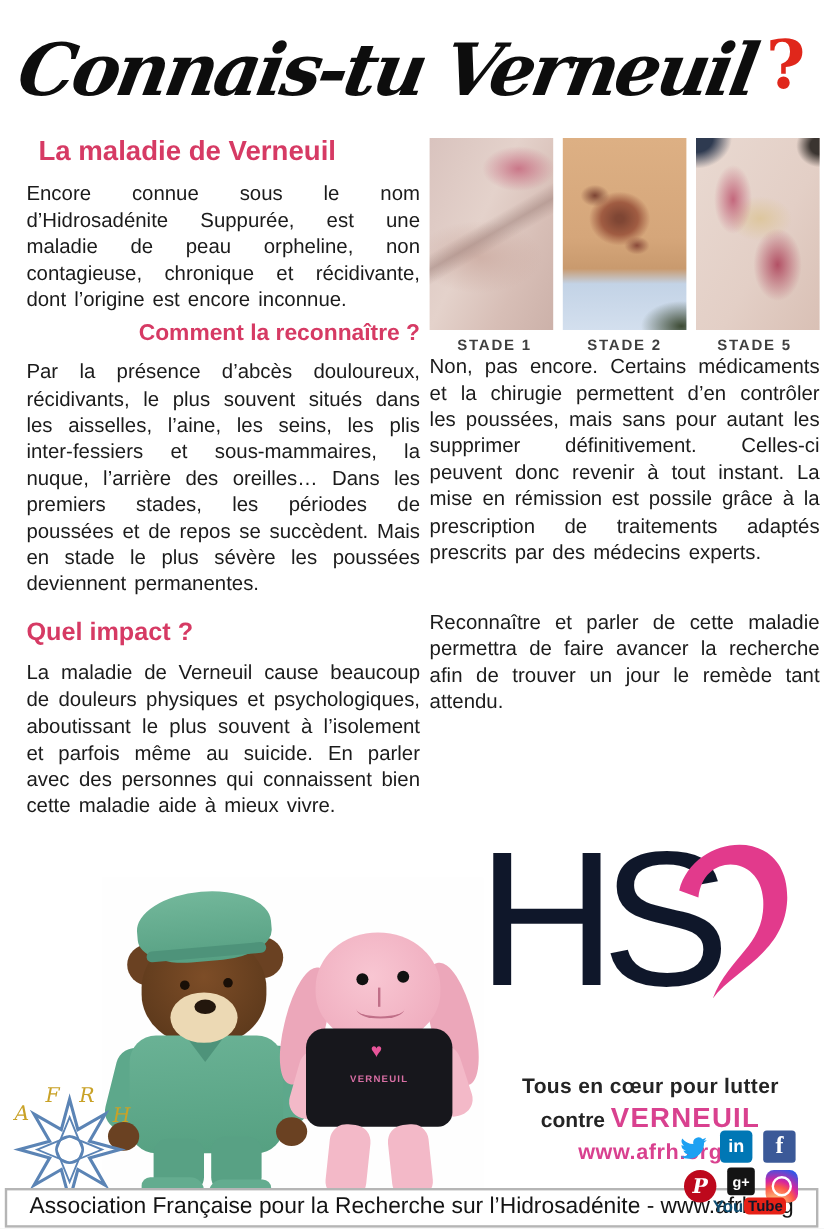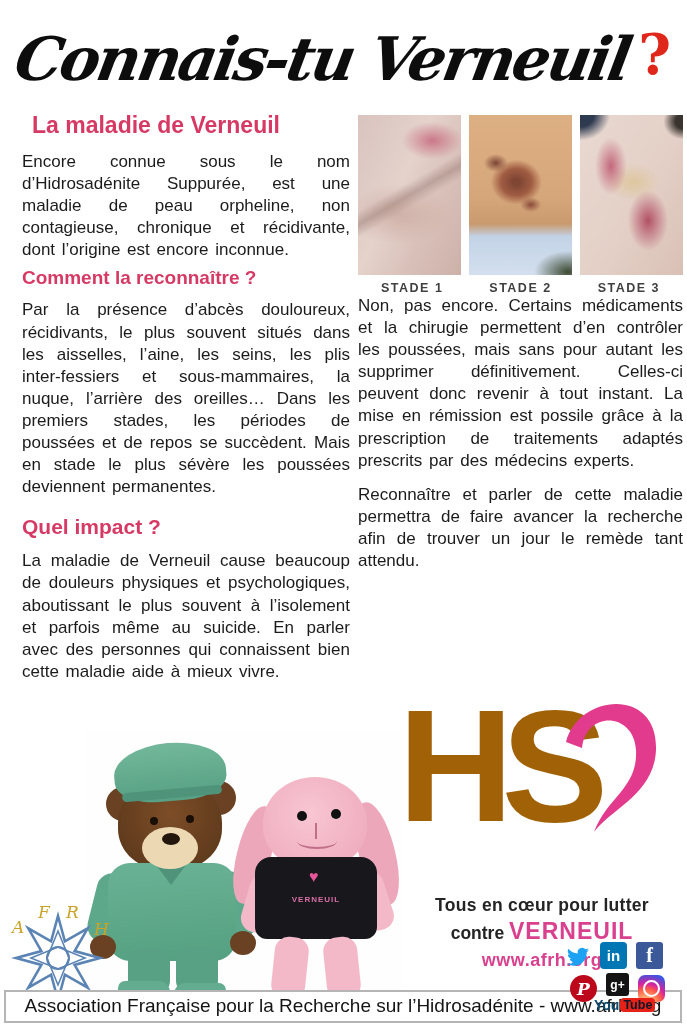--- a/index.html
+++ b/index.html
@@ -19,26 +19,26 @@
     display:inline-block; font-family:"DejaVu Serif", serif; font-weight:bold;
     font-size:56px; color:#e0271b; margin-left:10px; vertical-align:6px; line-height:104px;
   }
 
   
   .col-left  { position:absolute; left:22px;  top:108px; width:328px; }
   .col-right { position:absolute; left:358px; top:108px; width:325px; }
 
   .h-pink { color:#d63a64; font-weight:bold; margin:0; }
   .h-maladie     { font-size:23px; text-align:left; padding-left:10px; margin:4px 0 12px; }
-  .h-reconnaitre { font-size:19px; text-align:left; margin:1px 0 10px; }
+  .h-reconnaitre { font-size:19px; text-align:right; margin:1px 0 10px; }
   .h-impact      { font-size:21px; text-align:left; margin:17px 0 11px; }
   .h-guerit      { font-size:20px; text-align:center; margin:21px 0 12px; }
 
   .body-p { font-size:17px; line-height:1.30; text-align:justify; margin:0 0 6px; word-spacing:2px; color:#1b1b1b; }
-  .body-p2 { margin-top:12px; }
+  .body-p2 { margin-top:36px; }
 
   
   .photo-box-title { border:2px solid #979797; padding:3px 4px 4px; font-size:18px; text-align:center; color:#141414; background:#fff; }
   .photos { display:flex; gap:8px; margin-top:7px; height:160px; }
   .photo { flex:1; }
   .photo-1 {
     background:
       radial-gradient(ellipse 42px 26px at 72% 16%, rgba(198,104,126,0.85), rgba(198,104,126,0) 72%),
       linear-gradient(150deg, rgba(255,255,255,0) 44%, rgba(148,118,112,0.45) 50%, rgba(255,255,255,0) 56%),
       radial-gradient(ellipse 70px 40px at 40% 62%, rgba(203,170,160,0.8), rgba(203,170,160,0) 75%),
@@ -106,22 +106,22 @@
   .dog-leg-r { left:88px; top:160px; width:34px; height:62px; background:#f3b9c8; border-radius:14px; transform:rotate(-6deg); }
 
   
   .afrh-logo { position:absolute; left:6px; top:901px; width:104px; height:106px; }
   .afrh-letter { font-family:"DejaVu Serif", serif; font-size:17px; font-style:italic; fill:#c9a227; }
 
   
   .hs-block { position:absolute; left:398px; top:692px; width:288px; }
   .hs-logo { position:relative; height:198px; }
   .hs-text {
-    position:absolute; left:0; top:-14px; font-size:160px; font-weight:bold; letter-spacing:-12px;
-    color:#a16207; line-height:1.1; font-family:"Liberation Sans", sans-serif;
+    position:absolute; left:0; top:-14px; font-size:160px; font-weight:normal; letter-spacing:-12px;
+    color:#0f172a; line-height:1.1; font-family:"Liberation Sans", sans-serif;
   }
   .hs-swoosh { position:absolute; left:148px; top:2px; width:116px; height:166px; }
   .tagline { text-align:center; margin-top:4px; line-height:1.3; }
   .tag1 { font-size:17.5px; font-weight:bold; color:#242424; letter-spacing:0.3px; }
   .tag2 { font-size:17.5px; font-weight:bold; color:#242424; }
   .tag2 .verneuil { font-size:23px; color:#d9418f; letter-spacing:1px; }
   .site { font-size:18px; font-weight:bold; color:#d9418f; margin-top:2px; letter-spacing:0.5px; }
 
   
   .social { position:absolute; left:556px; top:942px; width:130px; height:66px; z-index:5; }
@@ -164,21 +164,21 @@
 
   <div class="col-right">
     <div class="photos">
       <div class="photo photo-1"></div>
       <div class="photo photo-2"></div>
       <div class="photo photo-3"></div>
     </div>
     <div class="stage-labels">
       <span>STADE 1</span>
       <span>STADE 2</span>
-      <span>STADE 3</span>
+      <span>STADE 5</span>
     </div>
     <p class="body-p">Non, pas encore. Certains médicaments et la chirugie permettent d’en contrôler les poussées, mais sans pour autant les supprimer définitivement. Celles-ci peuvent donc revenir à tout instant. La mise en rémission est possile grâce à la prescription de traitements adaptés prescrits par des médecins experts.</p>
     <p class="body-p body-p2">Reconnaître et parler de cette maladie permettra de faire avancer la recherche afin de trouver un jour le remède tant attendu.</p>
   </div>
 
   <div class="plush-photo">
     <div class="bear">
       <div class="bear-ear-l"></div>
       <div class="bear-ear-r"></div>
       <div class="bear-head"></div>

